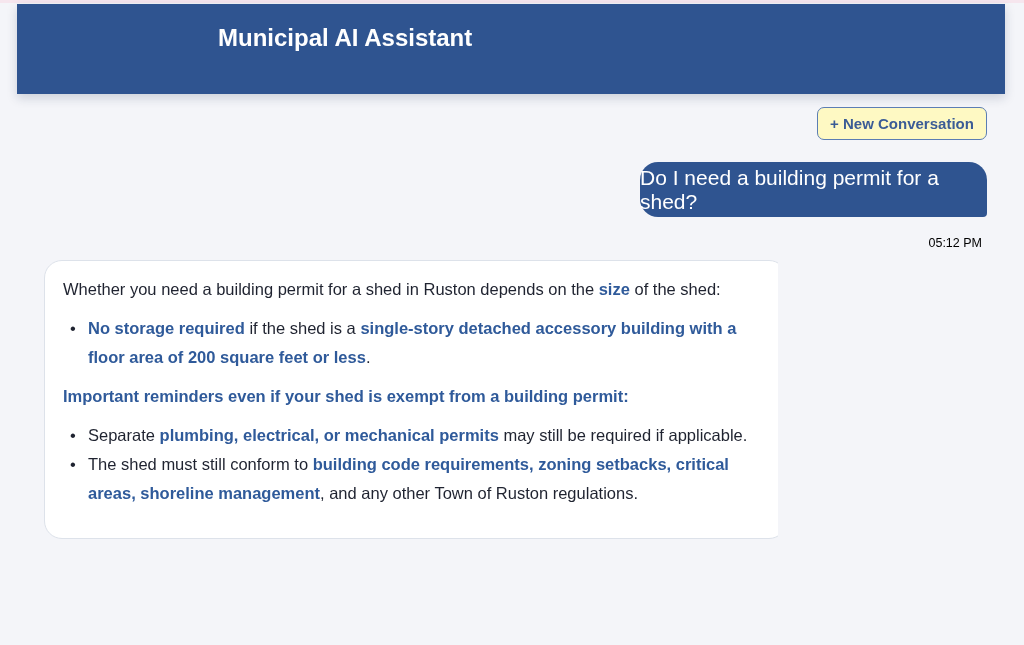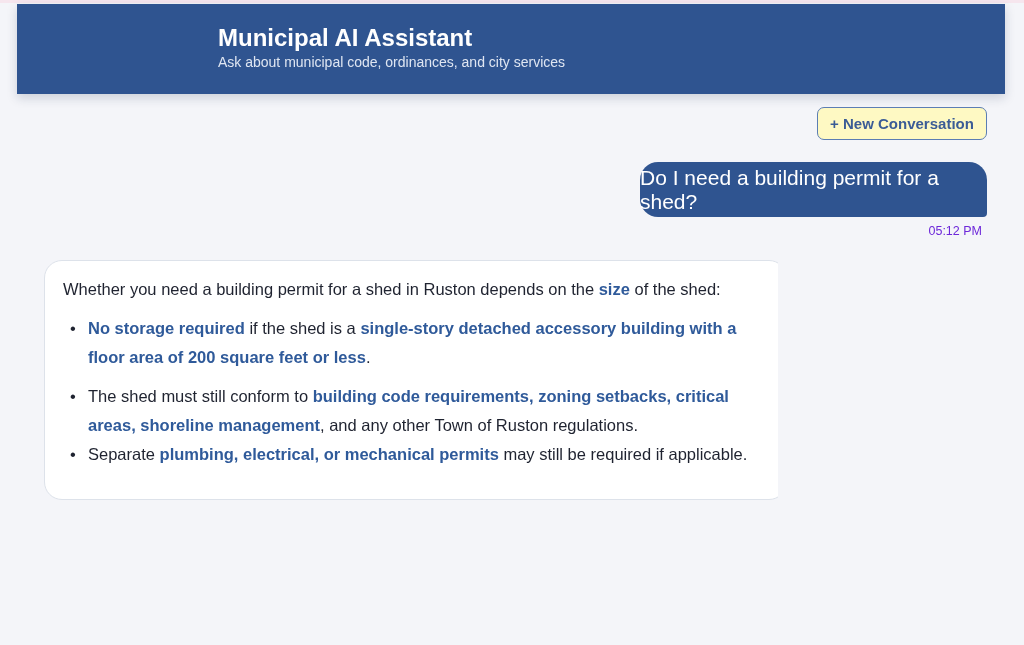--- a/index.html
+++ b/index.html
@@ -54,22 +54,22 @@
       cursor: pointer;
     }
     .user-bubble {
       position: absolute; left: 640px; top: 162px; width: 347px; height: 55px;
       background: #2f5490; color: #ffffff;
       border-radius: 18px 18px 4px 18px;
       font-size: 21px;
       display: flex; align-items: center; justify-content: center;
     }
     .timestamp {
-      position: absolute; right: 42px; top: 224px;
-      font-size: 12.5px; color: #6d28d9;
+      position: absolute; right: 42px; top: 236px;
+      font-size: 12.5px; color: #000000;
     }
     .assistant-wrap {
       position: absolute; left: 35px; top: 260px; width: 743px; height: 373px;
       overflow: hidden;
       padding-left: 9px;
     }
     .assistant-bubble {
       width: 743px;
       background: #ffffff;
       border: 1px solid #dde2ea;
@@ -86,37 +86,37 @@
     .hl { color: #2f5a9a; font-weight: bold; }
     .section-head { color: #2f5a9a; font-weight: bold; margin: 0 0 10px 0; }
   </style>
 </head>
 <body>
 
 <div class="top-line"></div>
 
 <header class="header">
   <div class="header-title">Municipal AI Assistant</div>
-  <div class="header-subtitle">Ask about municipal code, ordinances, and city services</div>
 </header>
 
 <button class="new-conv">+ New Conversation</button>
 
 <div class="user-bubble">
   <span>Do I need a building permit for a shed?</span>
 </div>
 <div class="timestamp">05:12 PM</div>
 
 <div class="assistant-wrap">
   <div class="assistant-bubble">
     <p><span>Whether you need a building permit for a shed in Ruston depends on the </span><span class="hl">size</span><span> of the shed:</span></p>
 
     <ul>
       <li><span class="hl">No storage required</span><span> if the shed is a </span><span class="hl">single-story detached accessory building with a floor area of 200 square feet or less</span><span>.</span></li>
     </ul>
 
+    <p class="section-head">Important reminders even if your shed is exempt from a building permit:</p>
 
     <ul>
+      <li><span>Separate </span><span class="hl">plumbing, electrical, or mechanical permits</span><span> may still be required if applicable.</span></li>
       <li><span>The shed must still conform to </span><span class="hl">building code requirements, zoning setbacks, critical areas, shoreline management</span><span>, and any other Town of Ruston regulations.</span></li>
-      <li><span>Separate </span><span class="hl">plumbing, electrical, or mechanical permits</span><span> may still be required if applicable.</span></li>
     </ul>
   </div>
 </div>
 
 </body></html>

